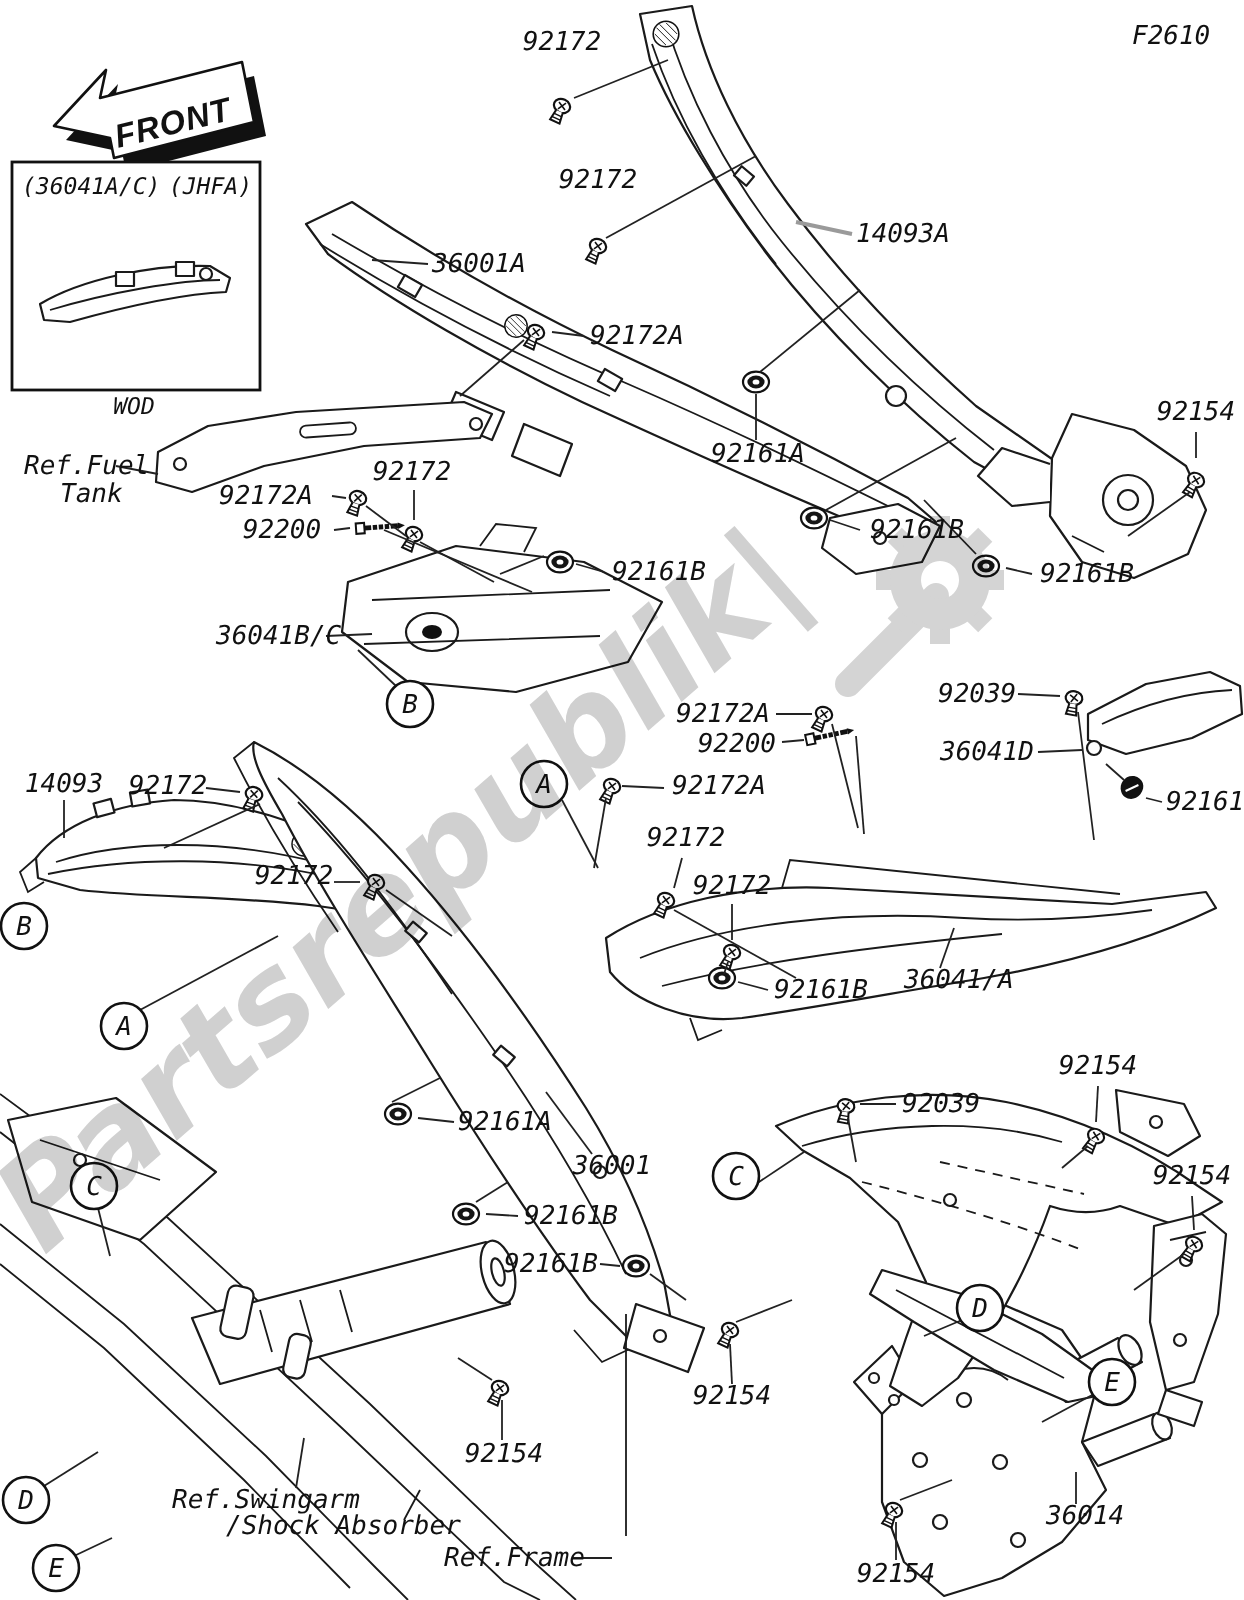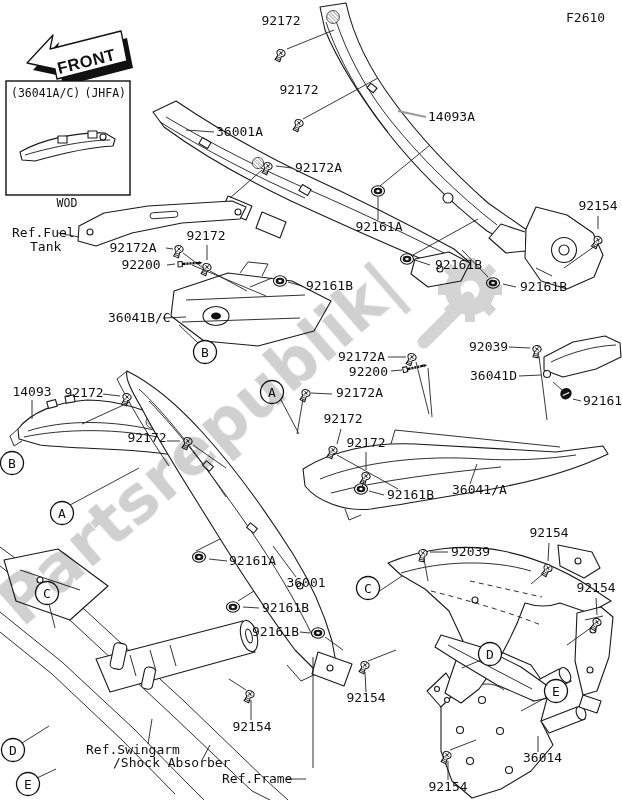--- a/index.html
+++ b/index.html
@@ -1,17 +1,17 @@
 <!DOCTYPE html>
 <html><head>
 <meta charset="utf-8">
 <style>
   html,body{margin:0;padding:0;background:#ffffff;}
   .canvas{position:relative;width:622px;height:800px;background:#ffffff;overflow:hidden;
-          font-family:"DejaVu Sans Mono", monospace;}
+          font-family:"DejaVu Sans Mono", monospace;font-style:italic;}
   svg{position:absolute;left:0;top:0;}
   .lbl{font-family:"DejaVu Sans Mono", monospace;font-size:13px;fill:#111;}
   .lbl-sm{font-family:"DejaVu Sans Mono", monospace;font-size:11.5px;fill:#111;}
   .part{fill:#ffffff;stroke:#1a1a1a;stroke-width:1.1;stroke-linejoin:round;}
   .ln{fill:none;stroke:#1a1a1a;stroke-width:0.9;}
   .ld{fill:none;stroke:#222;stroke-width:0.9;}
   .ldg{fill:none;stroke:#9a9a9a;stroke-width:2;}
   .dash{fill:none;stroke:#1a1a1a;stroke-width:0.9;stroke-dasharray:5 4;}
   .mk circle{fill:#fff;stroke:#111;stroke-width:1.3;}
   .mk text{font-family:"DejaVu Sans Mono", monospace;font-size:13px;fill:#111;text-anchor:middle;}

